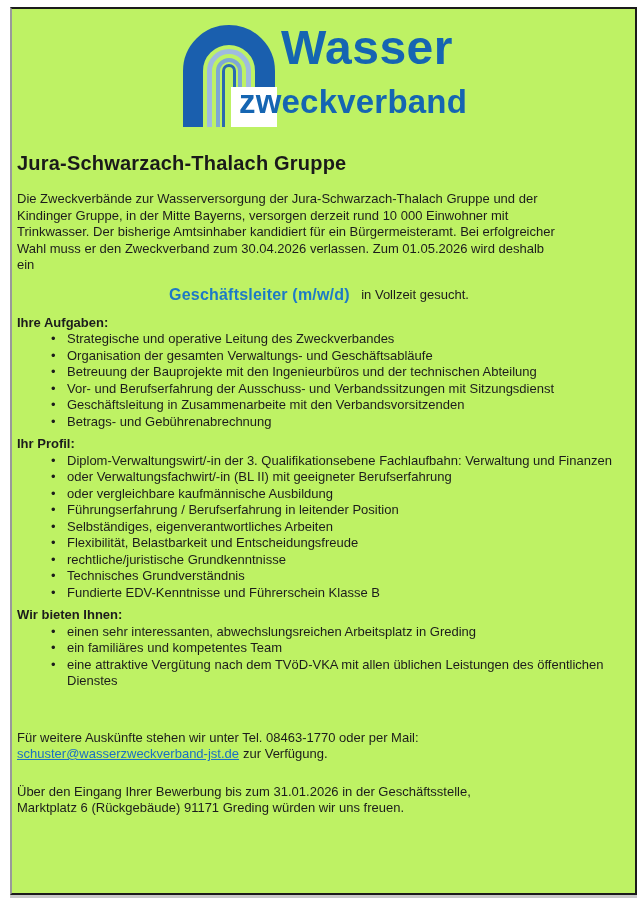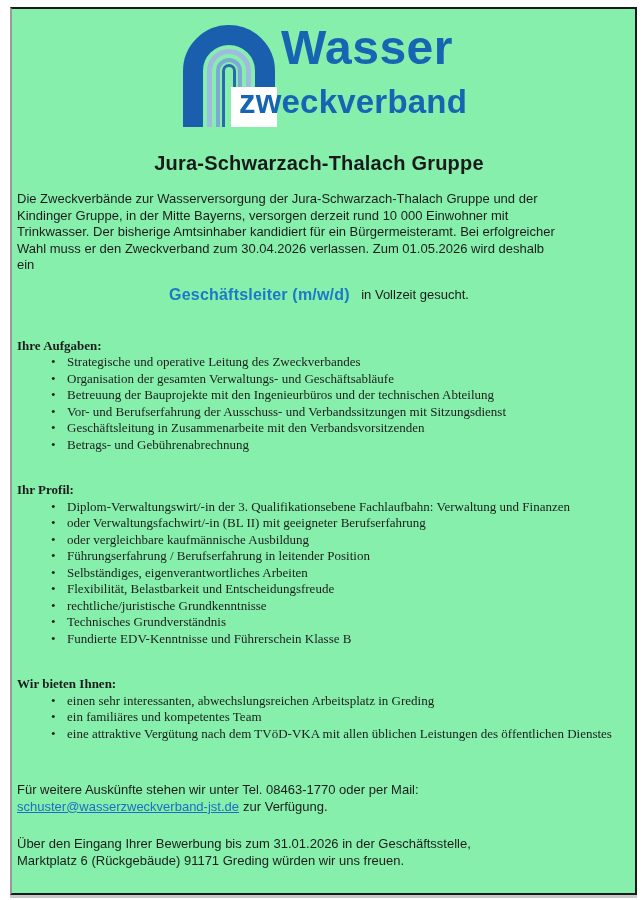--- a/index.html
+++ b/index.html
@@ -7,53 +7,53 @@
     width: 644px; height: 900px; position: relative; overflow: hidden;
     font-family: "Liberation Sans", sans-serif;
     color: #1c1c1c;
     -webkit-font-smoothing: antialiased;
   }
   .page {
     position: absolute; top: 7px; left: 10px; right: 7px; bottom: 5px;
     border: 2px solid #1b1b1b;
     border-left-color: #9a9a9a;
     box-shadow: 0 3px 0 #c9c9c9;
-    background: #86efac;
+    background: #bef264;
     box-sizing: border-box;
     padding: 14px 14px 0 5px;
     overflow: hidden;
   }
   
   .logo { position: relative; width: 286px; height: 126px; margin: 0 auto; left: 5px; }
   .arch { position: absolute; left: 0; top: 0; width: 96px; height: 104px; }
   .brand1 {
     position: absolute; left: 100px; top: 0;
     font-size: 48px; line-height: 50px; font-weight: bold;
     color: #1565b2; letter-spacing: 0.5px; white-space: nowrap;
   }
   .brand2 {
     position: absolute; left: 58px; top: 62px;
     font-size: 33px; line-height: 34px; font-weight: bold;
     color: #1565b2; letter-spacing: 0.2px; white-space: nowrap;
   }
   .caption {
-    text-align: center; font-size: 20px; line-height: 24px;
+    text-align: left; font-size: 20px; line-height: 24px;
     font-weight: 600; color: #1a1a1a; letter-spacing: 0.2px;
     margin-top: 2px;
   }
   
   .intro { margin-top: 16px; }
   .intro div { font-size: 13px; line-height: 16.5px; }
   .headline { margin-top: 7px; text-align: center; white-space: nowrap; }
   .headline .title {
     color: #1d79c7; font-weight: bold; font-size: 16px; line-height: 28px;
     letter-spacing: 0.2px; vertical-align: middle;
   }
   .headline .suffix { font-size: 13px; margin-left: 7px; vertical-align: middle; }
-  .section { margin-top: 29px; font-family: Liberation Serif, serif; }
+  .section { margin-top: 6px; }
   .section h3 { margin: 0; font-size: 13px; line-height: 16.5px; font-weight: bold; color: #1c1c1c; }
   ul.bullets { list-style: none; margin: 0; padding: 0; }
   ul.bullets li {
     position: relative; padding-left: 50px;
     font-size: 13px; line-height: 16.5px;
   }
   ul.bullets li::before {
     content: "\2022"; position: absolute; left: 34px; top: 0;
     font-size: 13px; line-height: 16.5px;
   }

